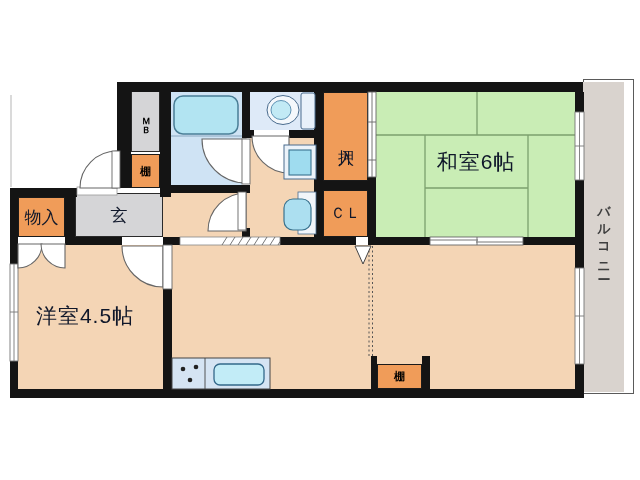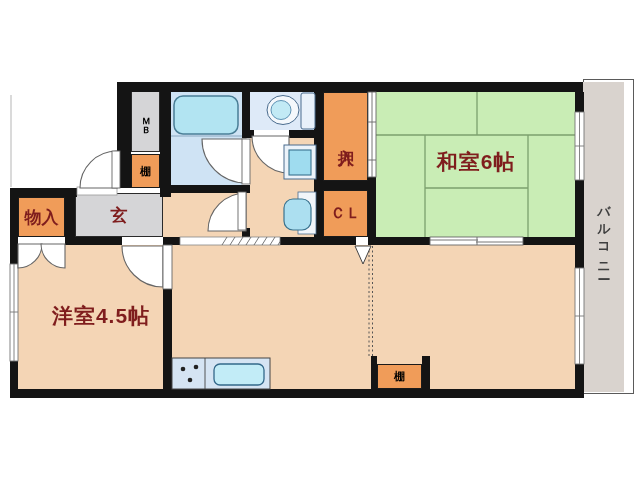--- a/index.html
+++ b/index.html
@@ -6,21 +6,21 @@
   #plan{position:relative;width:640px;height:480px;background:#ffffff;overflow:hidden;
         font-family:"Liberation Sans","DejaVu Sans",sans-serif;}
   .wall{position:absolute;background:#141414;}
   .fill{position:absolute;display:flex;align-items:center;justify-content:center;}
   .peach{background:#F4D5B5;}
   .green{background:#C9EDB5;}
   .orange{background:#F09C59;border:1px solid #1a1a1a;box-sizing:border-box;}
   .gray{background:#D5D5D7;border:1px solid #2a2a2a;box-sizing:border-box;}
   .blue-toilet{background:#DEEAF8;}
   .blue-bath{background:#CFE3F4;}
-  .lab{color:#7f1d1d;font-weight:bold;white-space:nowrap;}
+  .lab{color:#0f172a;font-weight:normal;white-space:nowrap;}
   .lab-big{font-size:21px;letter-spacing:1px;}
   .lab-mid{font-size:17px;}
   .lab-sm{font-size:11px;font-weight:bold;}
   .lab-tiny{font-size:9px;font-weight:bold;line-height:1.05;}
   .vert{writing-mode:vertical-rl;text-orientation:upright;}
   .balcony-outer{position:absolute;left:583px;top:79px;width:51px;height:315px;
                  background:#fff;border:1.5px solid #5a5a5a;box-sizing:border-box;}
   .balcony-inner{position:absolute;left:583px;top:82px;width:41px;height:310px;
                  background:#D9D3CE;display:flex;align-items:center;justify-content:center;}
   .balcony-text{color:#3f3f3f;font-size:13px;font-weight:bold;letter-spacing:4px;}
@@ -177,17 +177,17 @@
         <circle cx="183" cy="369" r="2.3"></circle>
           <circle cx="196" cy="367" r="2.3"></circle>
           <circle cx="190" cy="380" r="2.3"></circle>
       </g>
     </g>
   </svg>
 
   <div class="room-label" style="left:396px;top:148px;width:160px;height:28px;">
     <span class="lab lab-big">和室6帖</span>
   </div>
-  <div class="room-label" style="left:31px;top:302px;width:140px;height:28px;">
+  <div class="room-label" style="left:15px;top:302px;width:140px;height:28px;">
     <span class="lab lab-big">洋室4.5帖</span>
   </div>
 
 </div>
 
 </body></html>

